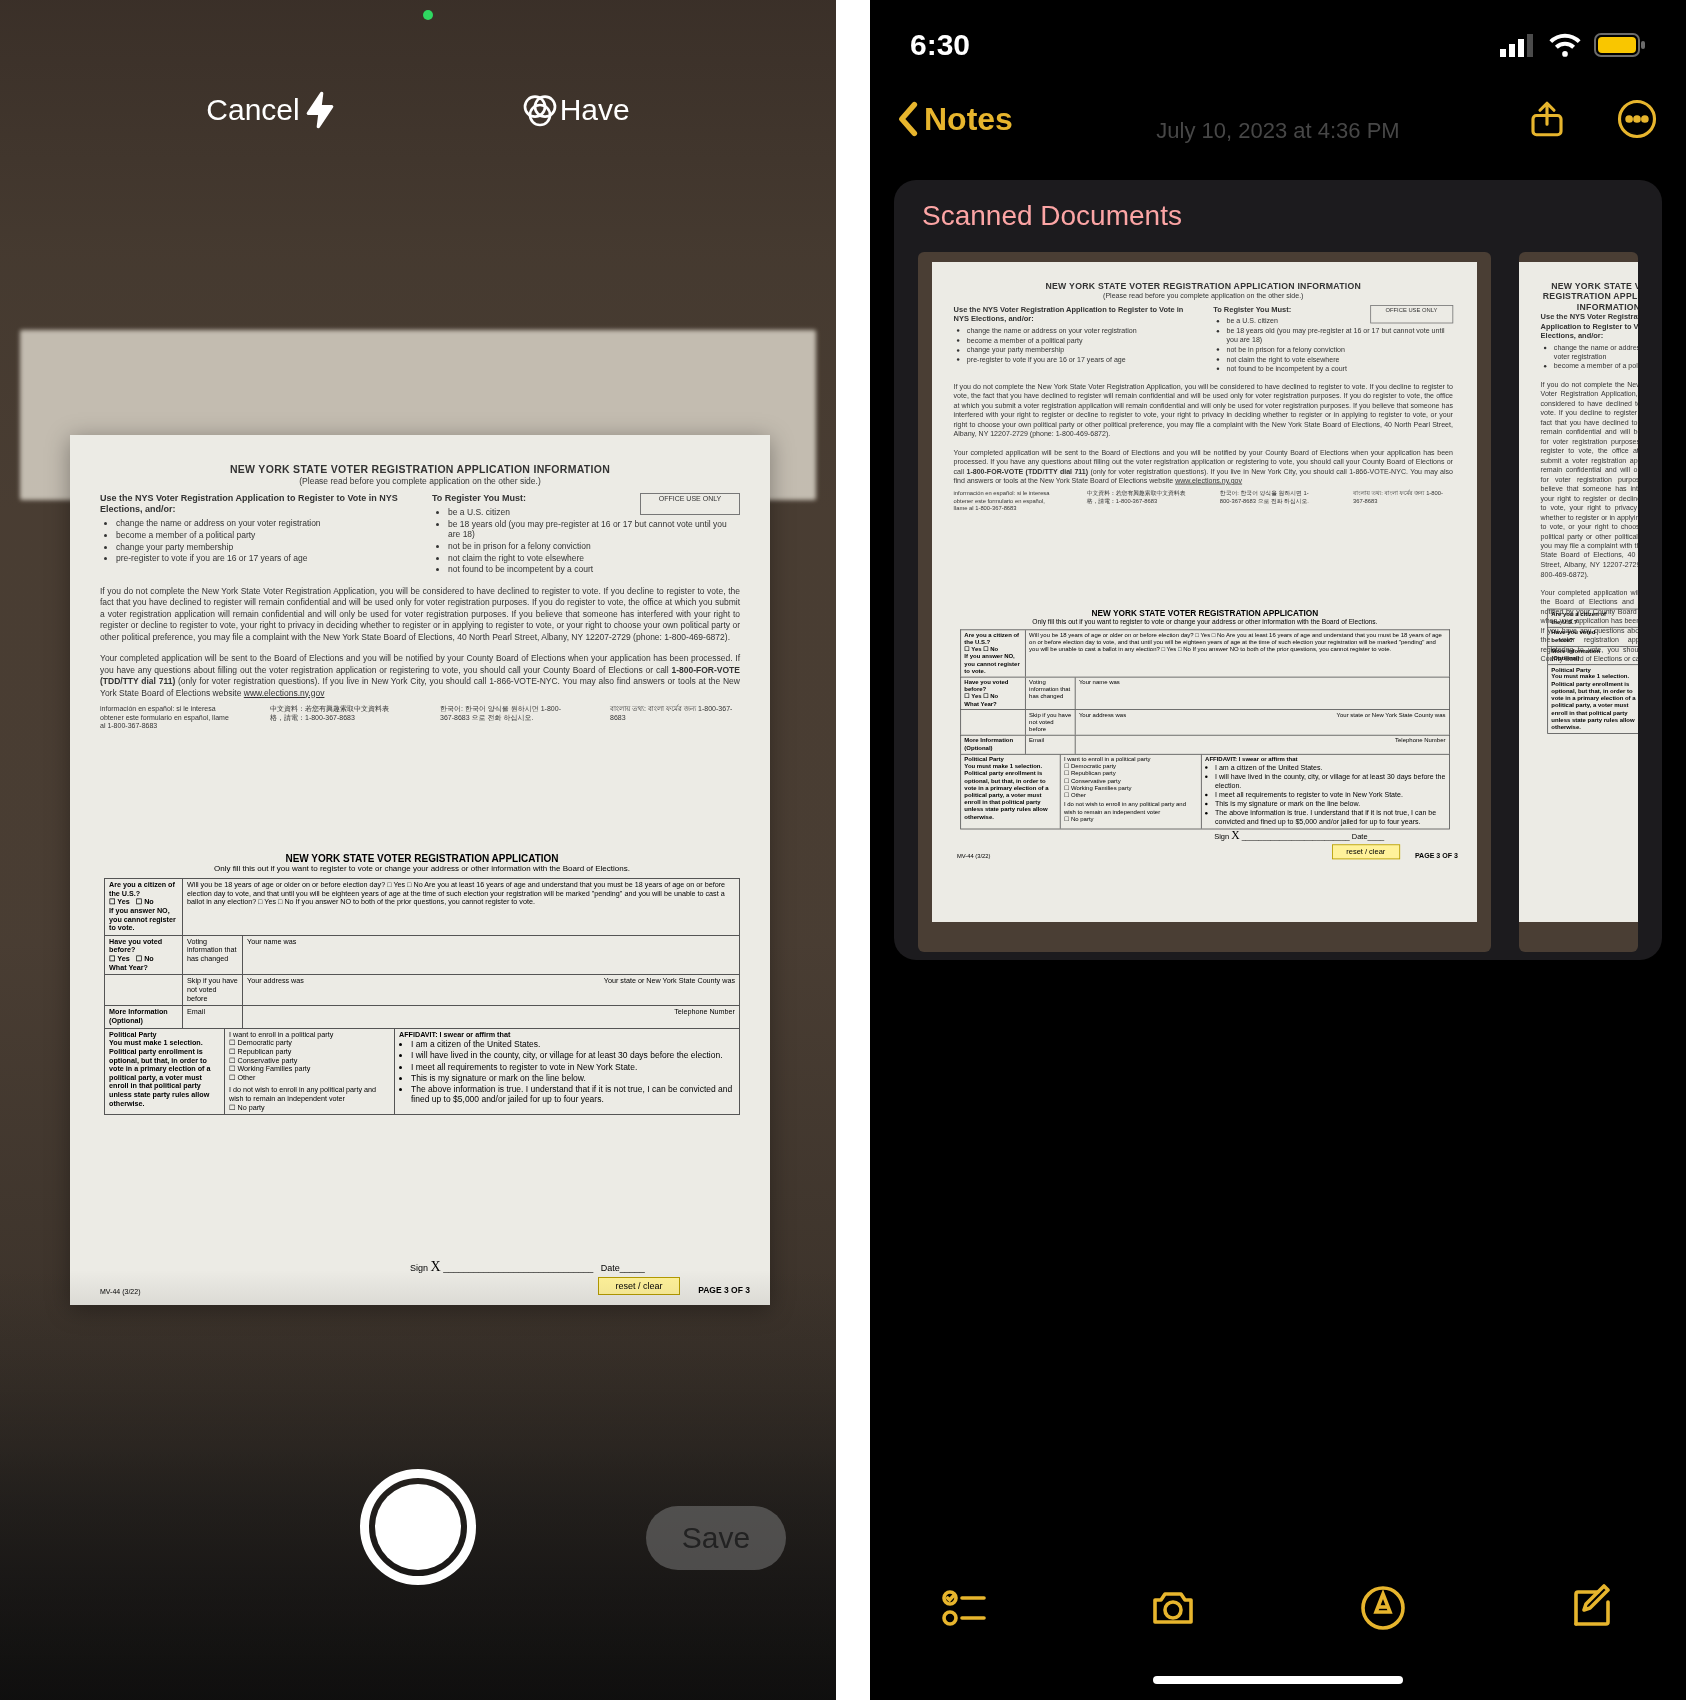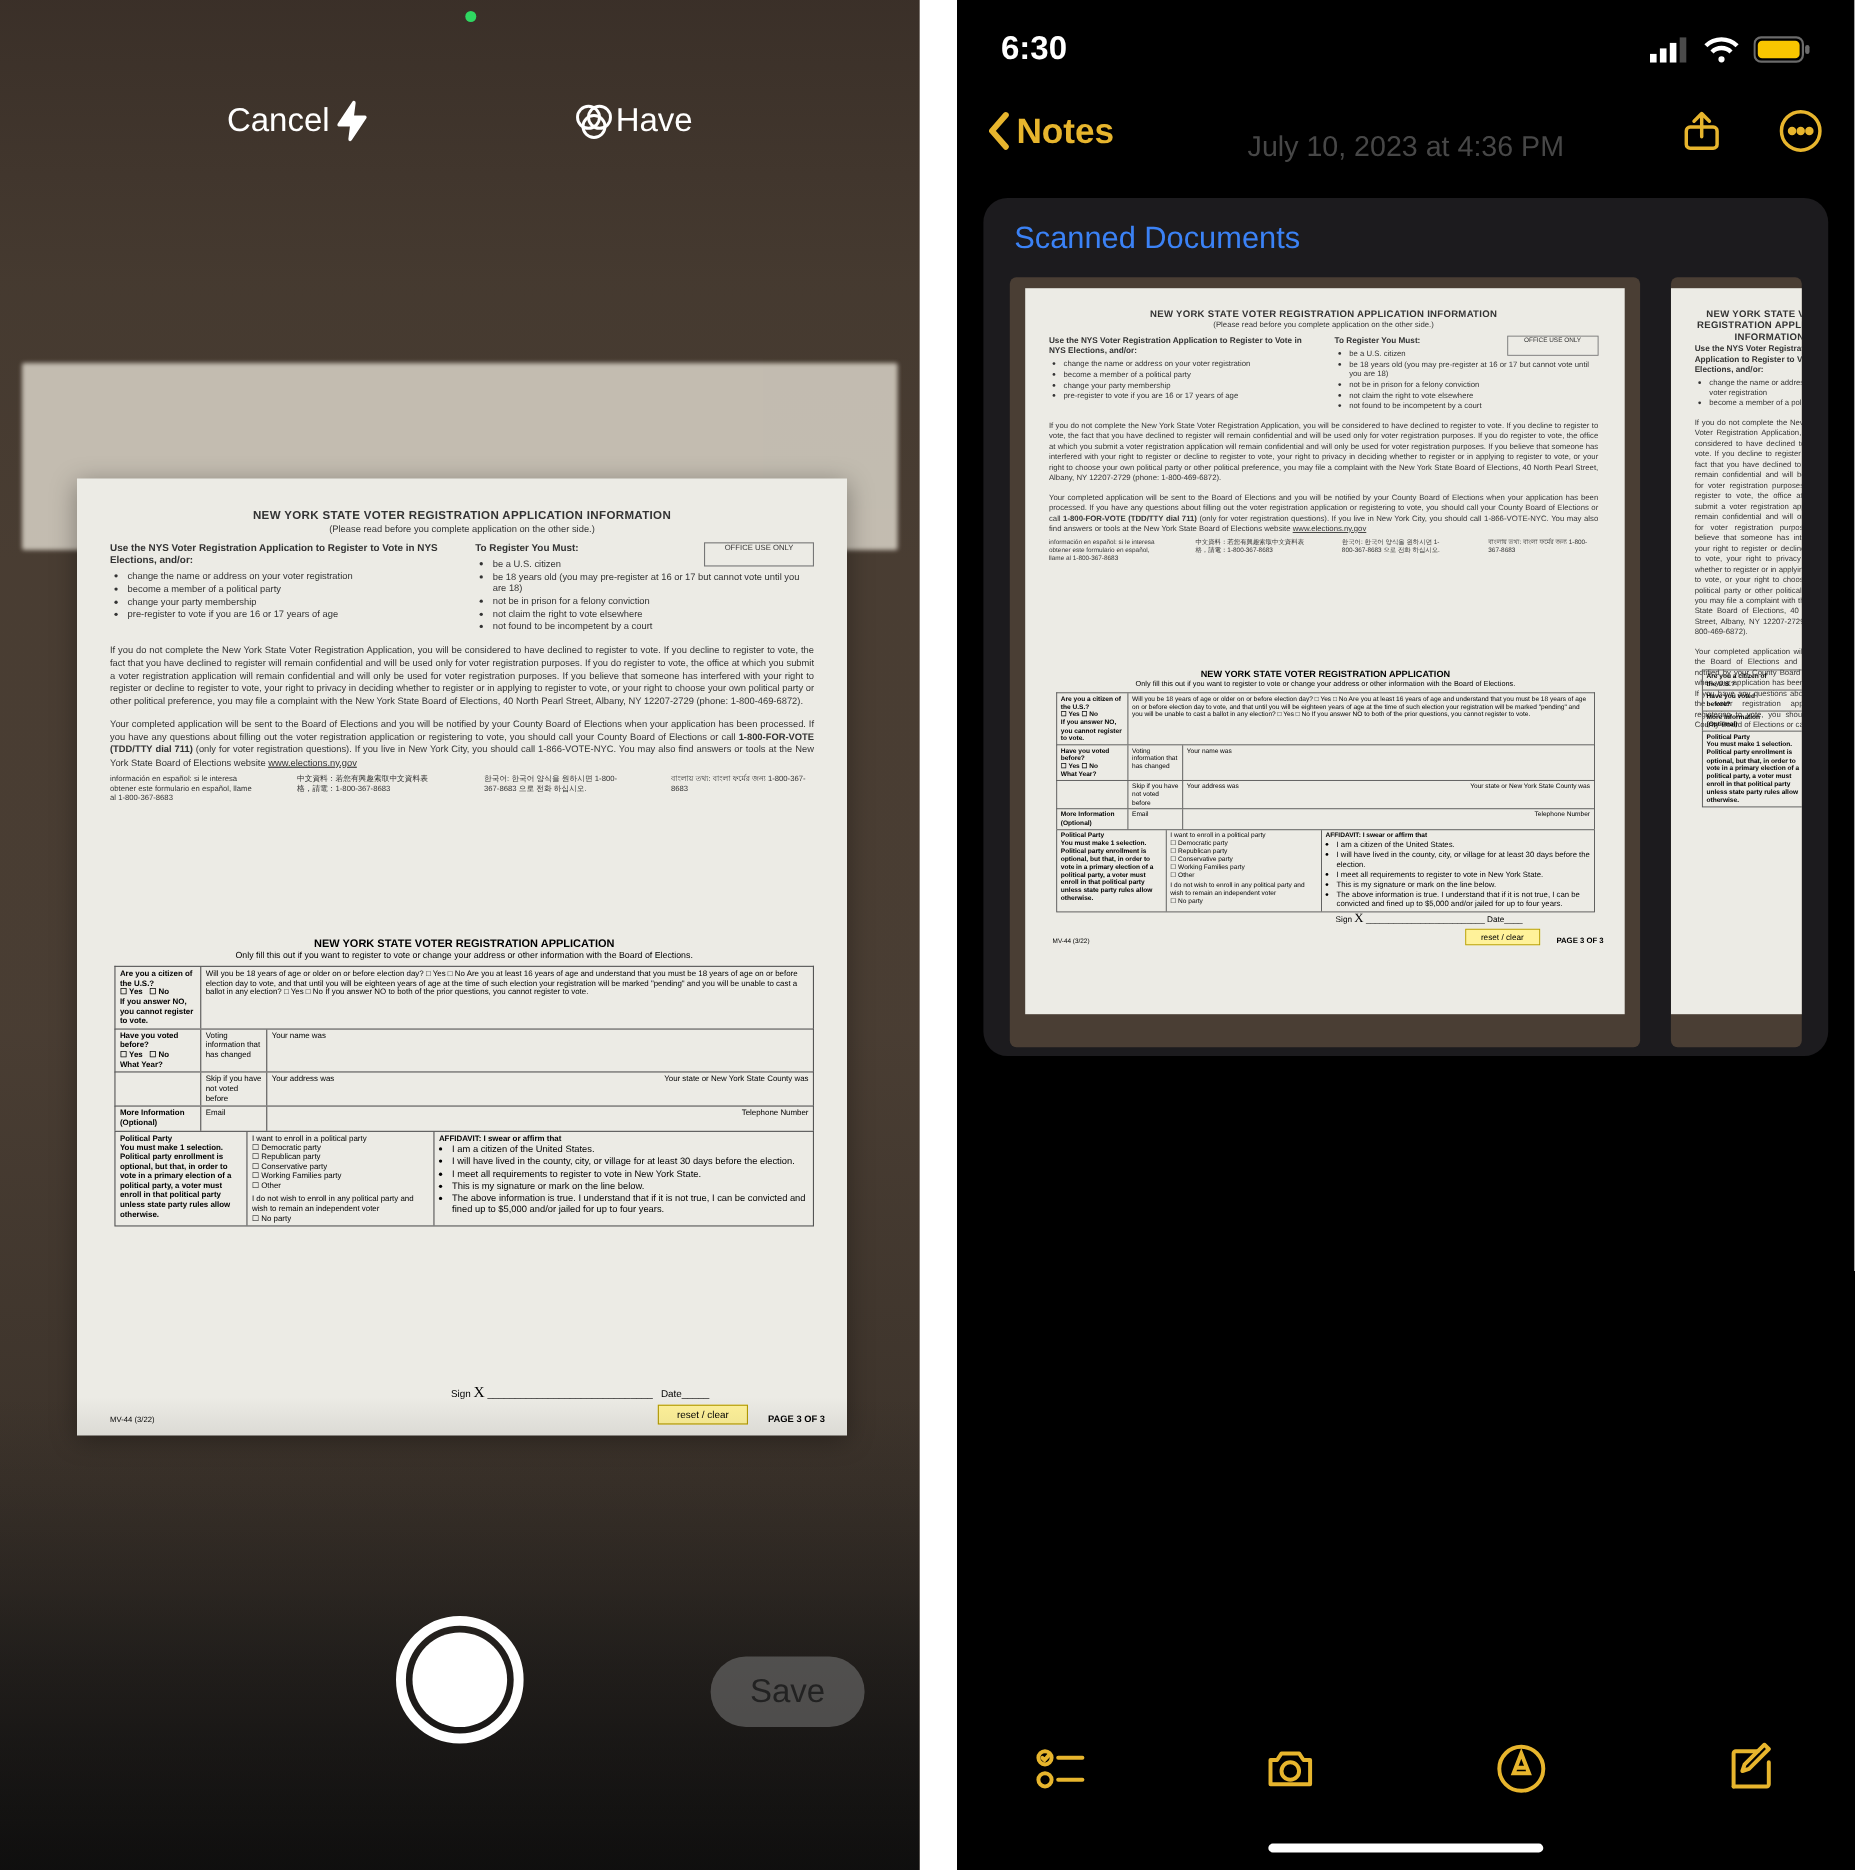--- a/index.html
+++ b/index.html
@@ -134,28 +134,28 @@
   .status-ind svg{ display:block;}
   .nav-bar{
     position:absolute; top:98px; left:0; right:0; padding:0 28px;
     display:flex; justify-content:space-between; align-items:center;font-weight:bold;
   }
   .back-btn{ display:flex; align-items:center; gap:4px; color:#e7b52d; font-size:32px;}
   .nav-right{ display:flex; gap:48px; align-items:center;}
   .nav-icon svg{ width:42px; height:42px; display:block;}
   .note-date{
     position:absolute; top:118px; left:0; right:0; text-align:center;
-    color:#474747; font-size:26px;
+    color:#474747; font-size:22px;
   }
 
   .scanned-card{
     position:absolute; top:180px; left:24px; right:24px; height:780px;
     background:#1c1b1e; border-radius:22px; overflow:hidden;
   }
-  .scanned-title{ color:#3b82f6; font-size:28px; font-weight:500; padding:20px 28px;}
+  .scanned-title{ color:#fca5a5; font-size:28px; font-weight:500; padding:20px 28px;}
   .scanned-row{ display:flex; gap:28px; padding:0 24px 24px 24px; height:700px; }
   .scan-thumb{ background:#4a3e34; border-radius:6px; position:relative; overflow:hidden;}
   .scan-thumb-1{ width:576px; height:700px;}
   .scan-thumb-2{ width:120px; height:700px;}
   .thumb-doc{
     position:absolute; top:10px; left:14px; right:14px; bottom:30px;
     background:#ecebe5;
   }
   .scan-thumb-2 .thumb-doc{ left:0; right:auto; width:180px; }
   .thumb-doc .doc-content{ transform:scale(0.83); transform-origin: top left; width:120%; padding:22px 26px;}

